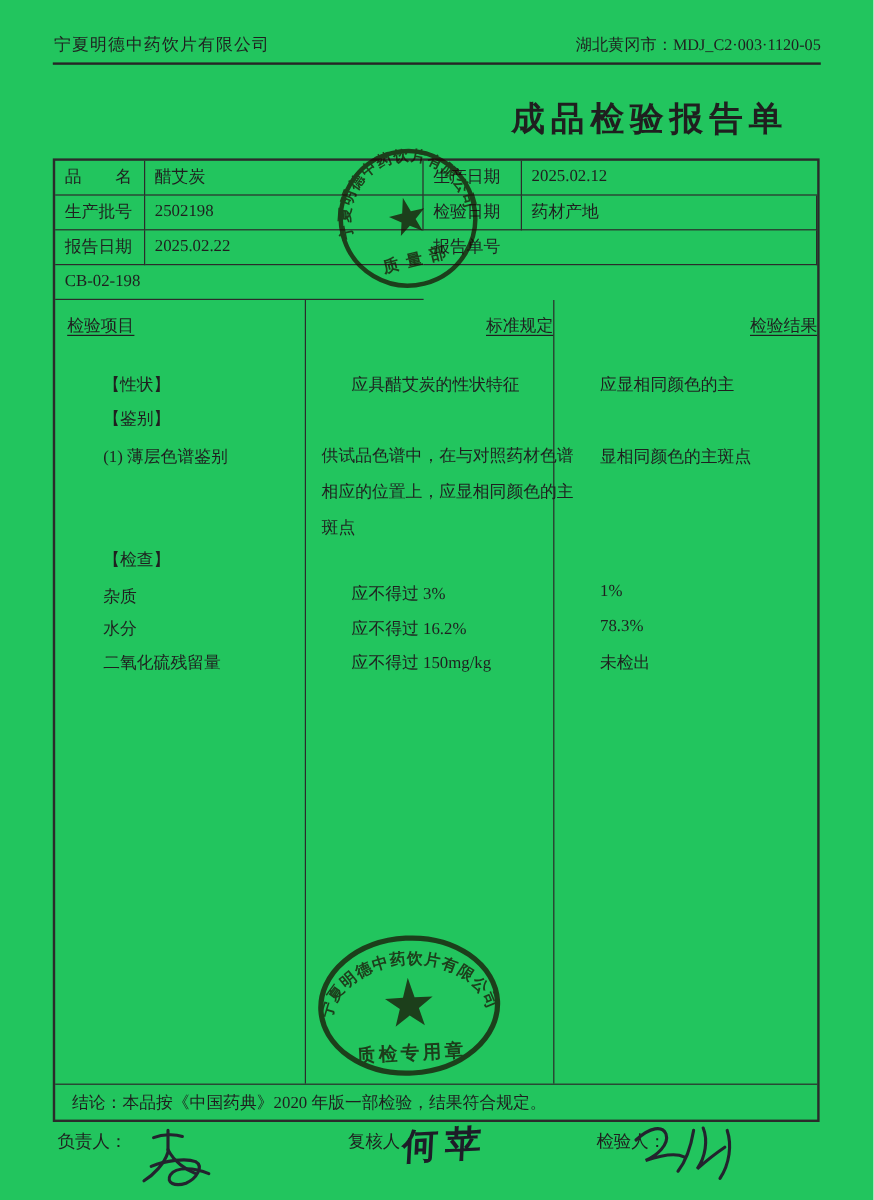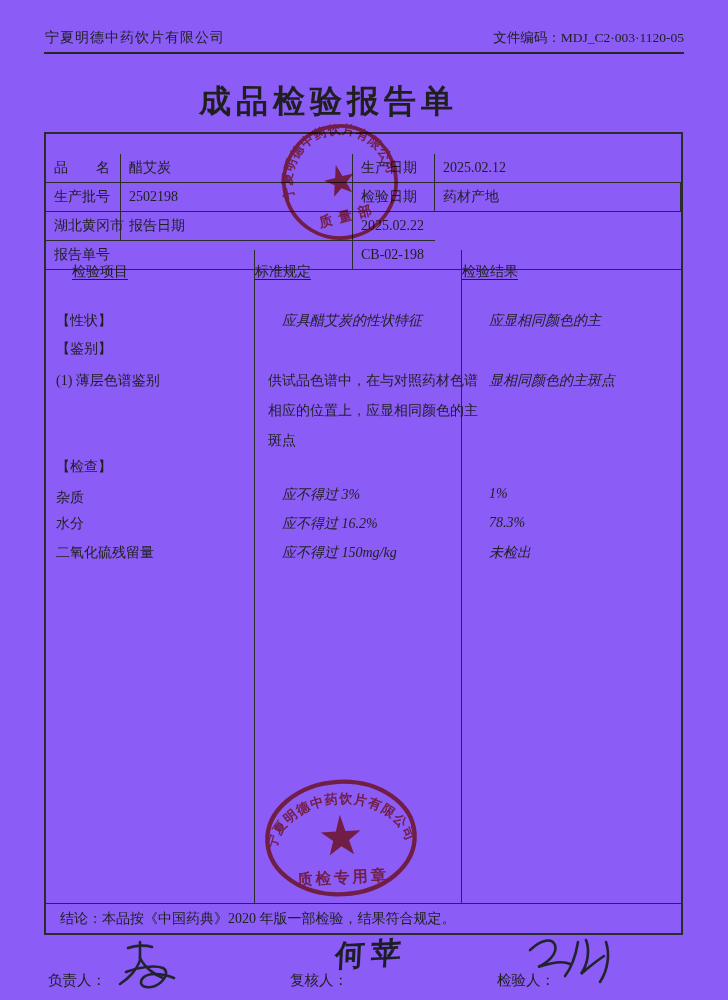--- a/index.html
+++ b/index.html
@@ -1,86 +1,85 @@
 <!DOCTYPE html>
 <html><head>
 <meta charset="utf-8">
 <style>
   html,body{margin:0;padding:0;background:#ffffff;}
-  .page{position:relative;width:728px;height:1000px;background:#8b5cf6;overflow:hidden;
+  .page{position:relative;width:728px;height:1000px;background:#22c55e;overflow:hidden;
         font-family:"Liberation Serif","DejaVu Serif",serif;color:#1f1f1f;}
   
   .hdr-company{position:absolute;left:45px;top:29px;font-size:14px;letter-spacing:1px;white-space:nowrap;}
   .hdr-code{position:absolute;right:44px;top:29px;font-size:13.5px;white-space:nowrap;}
   .hdr-rule{position:absolute;left:44px;top:52px;width:640px;height:2px;background:#262626;}
   
-  .title{position:absolute;left:0;top:80px;width:657px;text-align:center;
-         font-size:32px;font-weight:bold;letter-spacing:5px;}
+  .title{position:absolute;left:0;top:80px;width:657px;text-align:right;
+         font-size:28px;font-weight:bold;letter-spacing:5px;}
   
   .doc-table{position:absolute;left:44px;top:132px;width:639px;height:803px;
              border:2px solid #2b2b2b;box-sizing:border-box;font-size:14px;}
   .info-grid{position:absolute;left:0;top:0;width:610px;display:grid;
-             grid-template-columns:75px 232px 82px 246px;grid-auto-rows:29px;margin-top:20px;}
+             grid-template-columns:75px 232px 82px 246px;grid-auto-rows:29px;}
   .cell{box-sizing:border-box;display:flex;align-items:center;padding-left:8px;
         border-bottom:1px solid #2b2b2b;white-space:nowrap;overflow:visible;}
   .br{border-right:1px solid #2b2b2b;}
   .span2{grid-column:span 2;}
   
   .body3{position:absolute;left:0;top:116px;width:635px;height:653px;display:grid;
          grid-template-columns:209px 207px 219px;}
   .bcol{position:relative;box-sizing:border-box;}
   .bcol.b1,.bcol.b2{border-right:1px solid #2b2b2b;}
-  .bhead{position:absolute;top:13px;width:100%;text-align:left;text-decoration:underline;
+  .bhead{position:absolute;top:13px;width:100%;text-align:right;text-decoration:underline;
          text-underline-offset:3px;}
-  .bhead.left{width:auto;left:10px;text-align:left;margin-left:16px;}
-  .brow{position:absolute;white-space:nowrap;}
+  .bhead.left{width:auto;left:10px;text-align:left;}
+  .brow{position:absolute;white-space:nowrap;margin-left:30px;}
   .c1{left:10px;}
-  .c23{left:27px;font-style:italic;}
+  .c23{left:8px;}
   .tlcblock{position:absolute;left:13px;top:116px;width:192px;}
   .tlcblock div{line-height:30px;white-space:nowrap;}
   
   .conclusion{position:absolute;left:0;top:769px;width:635px;height:30px;box-sizing:border-box;
               border-top:1px solid #2b2b2b;display:flex;align-items:center;padding-left:14px;
               font-size:14px;white-space:nowrap;}
   
   .sigline{position:absolute;top:942px;left:0;width:728px;height:58px;font-size:14.5px;}
-  .siglabel{position:absolute;white-space:nowrap;margin-top:29px;}
+  .siglabel{position:absolute;white-space:nowrap;}
   .sig-svg{position:absolute;}
   .sig-name{position:absolute;font-size:30px;font-weight:600;color:#1d1d28;
             transform:rotate(-3deg) skewX(-6deg);letter-spacing:6px;white-space:nowrap;}
   
   .stamp{position:absolute;mix-blend-mode:multiply;opacity:.88;}
 </style>
 </head>
 <body>
 
 <div class="page">
 
   <div class="hdr-company">宁夏明德中药饮片有限公司</div>
   <div class="hdr-code">
-    <span>文件编码：</span><span>MDJ_C2·003·1120-05</span>
+    <span>湖北黄冈市：</span><span>MDJ_C2·003·1120-05</span>
   </div>
   <div class="hdr-rule"></div>
 
   <div class="title">成品检验报告单</div>
 
   <div class="doc-table">
 
     <div class="info-grid">
       <div class="cell br">品　　名</div>
       <div class="cell br">醋艾炭</div>
       <div class="cell br">生产日期</div>
       <div class="cell">2025.02.12</div>
 
       <div class="cell br">生产批号</div>
       <div class="cell br">2502198</div>
       <div class="cell br">检验日期</div>
 
       <div class="cell br">药材产地</div>
-      <div class="cell br">湖北黄冈市</div>
       <div class="cell br">报告日期</div>
       <div class="cell">2025.02.22</div>
 
       <div class="cell span2 br">报告单号</div>
       <div class="cell span2">CB-02-198</div>
     </div>
 
     <div class="body3">
       <div class="bcol b1">
         <div class="bhead left">检验项目</div>

